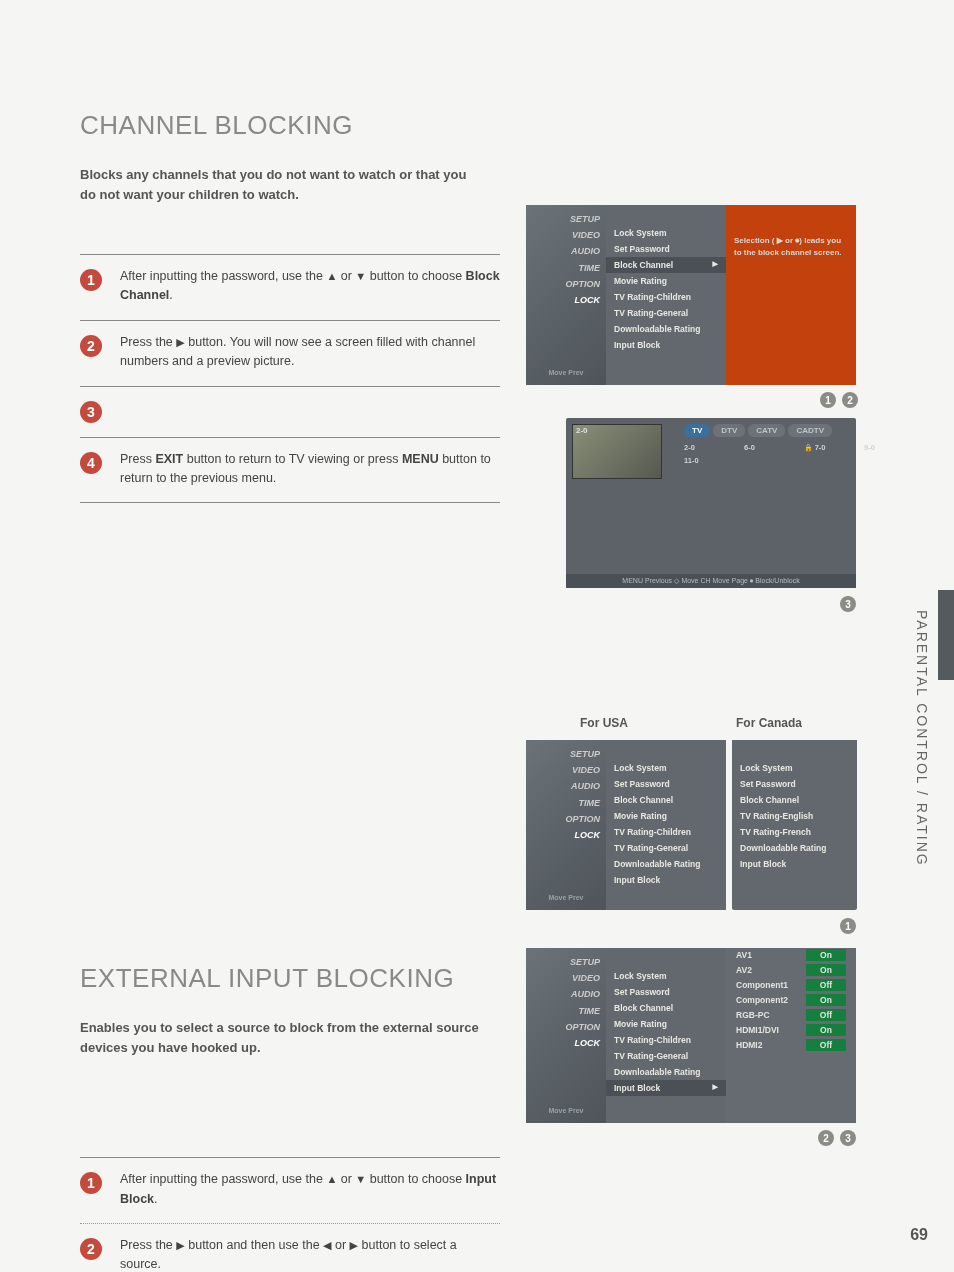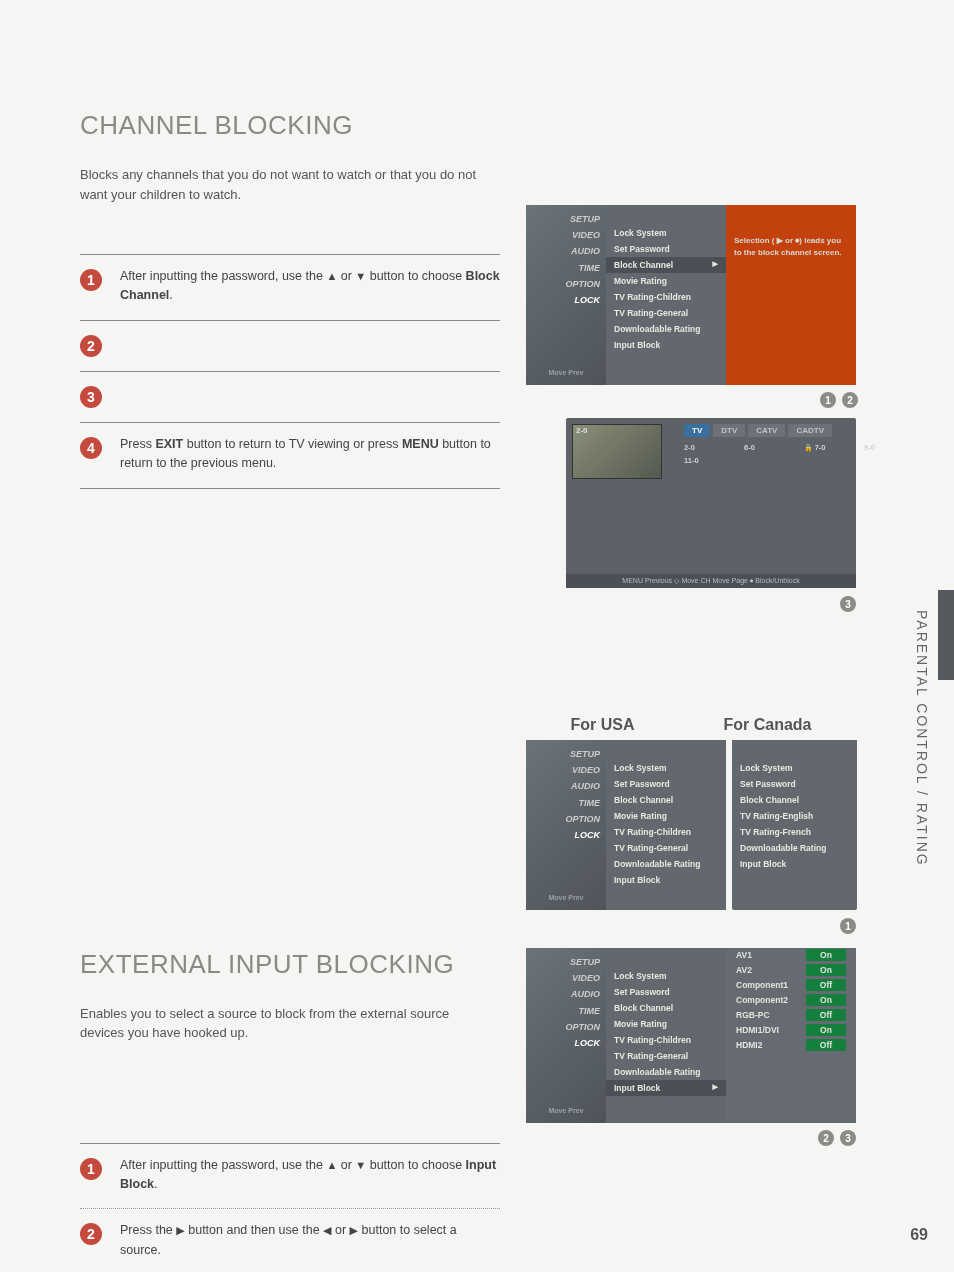--- a/index.html
+++ b/index.html
@@ -18,21 +18,21 @@
   h1 {
     font-size: 26px;
     font-weight: 500;
     letter-spacing: 0.5px;
     color: #8a8a85;
     margin-bottom: 24px;
     font-family: "Trebuchet MS", Arial, sans-serif;
   }
   .intro {
     font-size: 13px;
-    font-weight: 400;
+    font-weight: 700;
     color: #555;
     line-height: 1.5;
     margin-bottom: 50px;
     width: 400px;
   }
   .steps {
     border-top: 1px solid #888;
     width: 420px;
   }
   .step {
@@ -144,21 +144,21 @@
   .chan-screen .preview {
     width:90px;height:55px;
     background:linear-gradient(135deg,#8a8f78,#545950);
     border:1px solid #333;
   }
   .chan-screen .tabs {
     display:flex; gap:3px; margin-left:4px;
   }
   .chan-screen .tab {
     font-size:8px;font-weight:700;color:#bfc4c9;
-    background:#6d7279;padding:2px 8px;border-radius:1px;
+    background:#6d7279;padding:2px 8px;border-radius:6px;
   }
   .chan-screen .tab.active { background:#3b6f9e;color:#fff; }
   .chan-screen .grid {
     display:grid;
     grid-template-columns: repeat(4, 38px);
     gap:4px 22px;
     padding:4px 10px 0 104px;
   }
   .chan-screen .cell {
     font-size:7.5px;color:#cfd3d8;font-weight:600;
@@ -184,21 +184,21 @@
   .input-table .row .state{
     background:#15803d;padding:1px 12px;min-width:40px;text-align:center;
     border-radius:1px;
   }
 
   .section-labels {
     position:absolute;
     display:flex;
     width:330px;
     justify-content:space-around;
-    font-size:16px;font-weight:700;color:#555;
+    font-size:12px;font-weight:700;color:#555;
   }
 
   
   .side-label {
     position:absolute;
     right: 24px;
     top: 610px;
     writing-mode: vertical-rl;
     font-size: 14px;
     letter-spacing: 2px;
@@ -223,20 +223,21 @@
   <h1>CHANNEL BLOCKING</h1>
   <p class="intro">Blocks any channels that you do not want to watch or that you do not want your children to watch.</p>
 
   <div class="steps">
     <div class="step">
       <div class="num">1</div>
       <div class="txt">After inputting the password, use the <span class="arrow">▲</span> or <span class="arrow">▼</span> button to choose <b>Block Channel</b>.</div>
     </div>
     <div class="step">
       <div class="num">2</div>
+      <div class="txt">Press the <span class="arrow">▶</span> button. You will now see a screen filled with channel numbers and a preview picture.</div>
     </div>
     <div class="step">
       <div class="num">3</div>
     </div>
     <div class="step">
       <div class="num">4</div>
       <div class="txt">Press <b>EXIT</b> button to return to TV viewing or press <b>MENU</b> button to return to the previous menu.</div>
     </div>
   </div>
 

